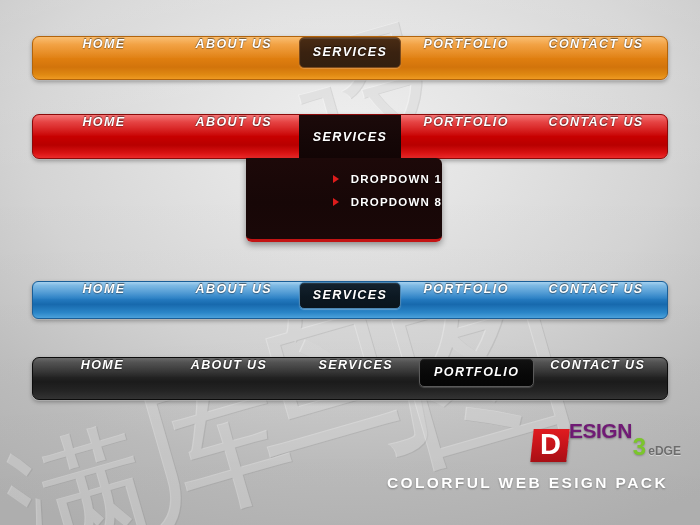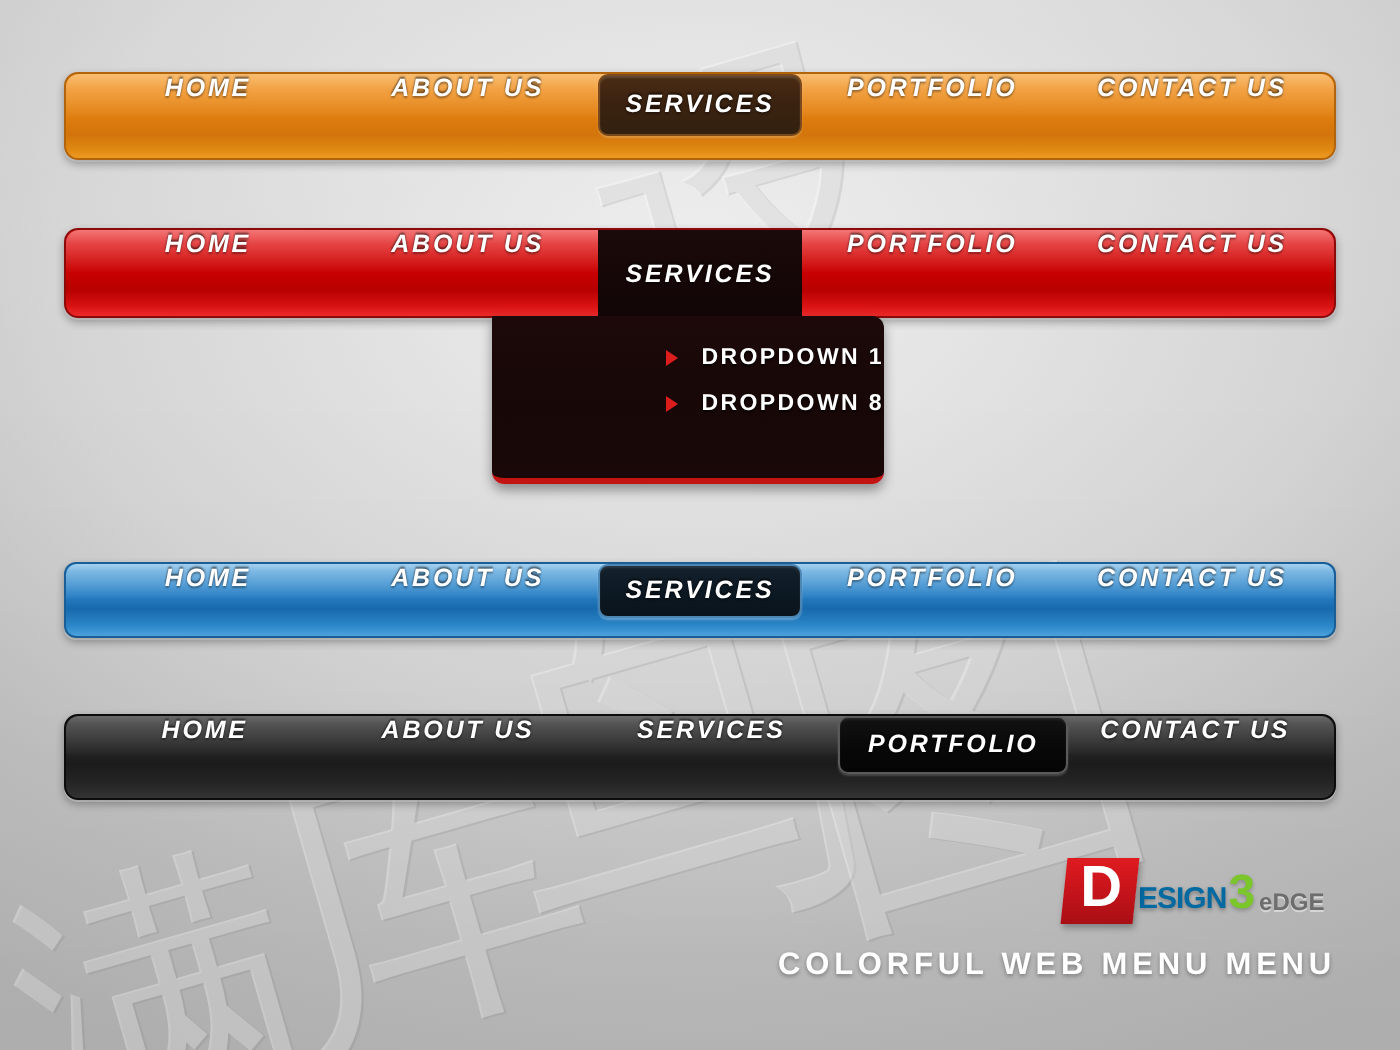--- a/index.html
+++ b/index.html
@@ -252,26 +252,26 @@
     color: #ffffff;
     font-size: 29px;
     font-weight: bold;
     font-family: "Liberation Sans", sans-serif;
     line-height: 1;
     transform: skewX(6deg);
     display: block;
     margin-top: -2px;
   }
   .logo-esign {
-    color: #0369a1;
-    font-size: 15px;
+    color: #701a75;
+    font-size: 21px;
     font-weight: bold;
     letter-spacing: -0.5px;
     line-height: 1;
-    margin-bottom: 5px;
+    margin-bottom: 21px;
     text-shadow: 0 1px 2px rgba(0,0,0,0.35);
     font-family: "Liberation Sans", sans-serif;
   }
   .logo-three {
     color: #7bc62b;
     font-size: 24px;
     font-weight: bold;
     line-height: 1;
     margin-bottom: 3px;
     margin-left: 1px;
@@ -379,13 +379,13 @@
 
 <div class="logo">
   <div class="logo-d">
     <span>D</span>
   </div>
   <div class="logo-esign">ESIGN</div>
   <div class="logo-three">3</div>
   <div class="logo-edge">eDGE</div>
 </div>
 
-<div class="tagline">COLORFUL WEB MENU MENU</div>
+<div class="tagline">COLORFUL WEB ESIGN PACK</div>
 
 </body></html>

